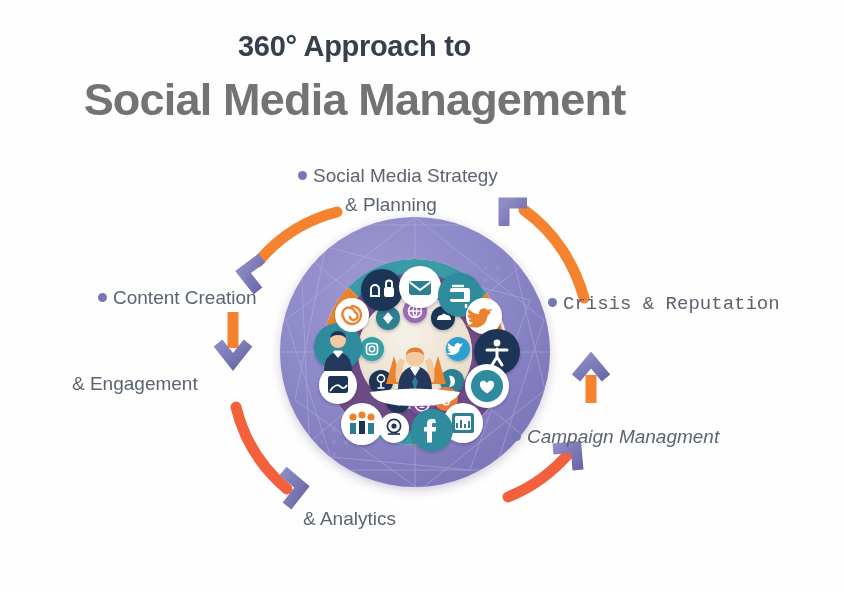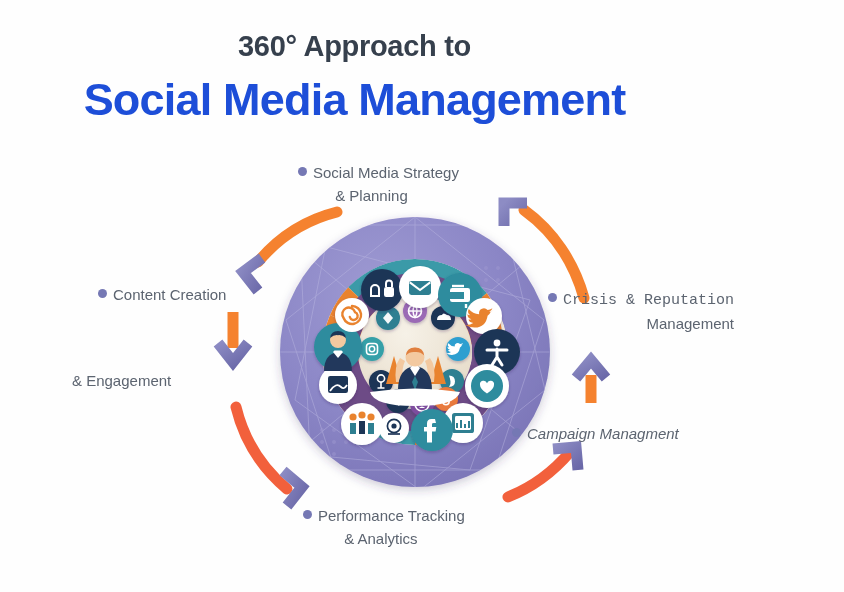--- a/index.html
+++ b/index.html
@@ -35,31 +35,31 @@
   .title-sub {
     font-size: 29px;
     font-weight: bold;
     color: #36404d;
     letter-spacing: -0.3px;
     line-height: 1.25;
   }
   .title-main {
     font-size: 45px;
     font-weight: bold;
-    color: #1d4ed8;
+    color: #737373;
     letter-spacing: -0.8px;
     line-height: 1.25;
     margin-top: 8px;
   }
 
   
   .label {
     position: absolute;
     color: #5c6470;
-    font-size: 15px;
+    font-size: 19px;
     line-height: 1.5;
   }
   .label .l1 { white-space: nowrap; display: block; }
   .label .l2 { white-space: nowrap; display: block; }
   .bullet {
     display: inline-block;
     width: 9px;
     height: 9px;
     border-radius: 50%;
     background: #7578b4;
@@ -376,24 +376,22 @@
 
 <div class="label" id="label-content">
   <span class="l1"><span class="bullet"></span><span>Content Creation</span></span>
 </div>
 
 <div class="label" id="label-community">
   <span class="l2">&amp; Engagement</span>
 </div>
 
 <div class="label" id="label-performance">
-  <span class="l1"><span class="bullet"></span><span>Performance Tracking</span></span>
   <span class="l2">&amp; Analytics</span>
 </div>
 
 <div class="label" id="label-campaign">
   <span class="l1"><span class="bullet"></span><span>Campaign Managment</span></span>
 </div>
 
 <div class="label" id="label-crisis">
   <span class="l1"><span class="bullet"></span><span>Crisis &amp; Reputation</span></span>
-  <span class="l2">Management</span>
 </div>
 
 </body></html>

